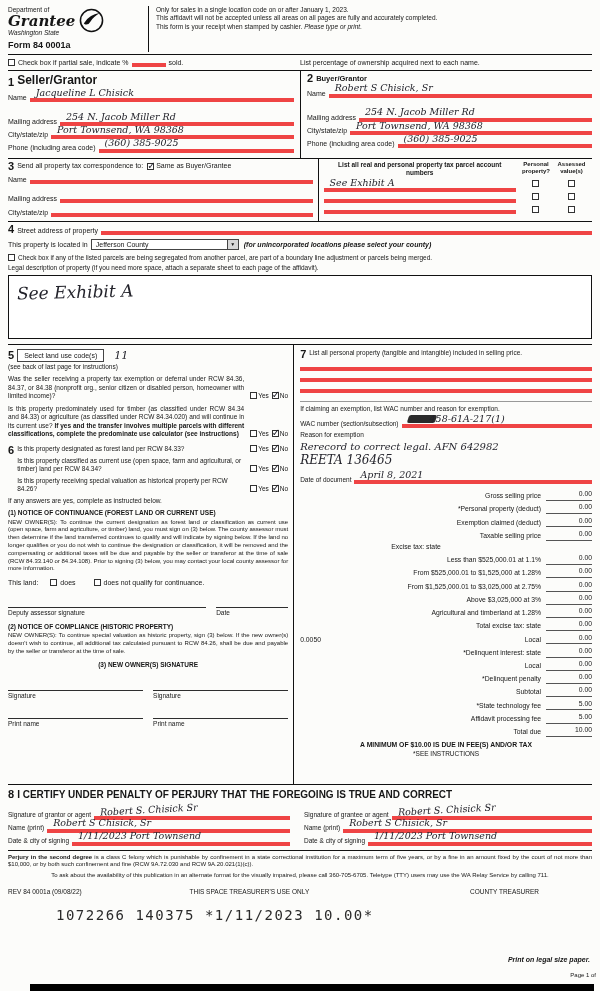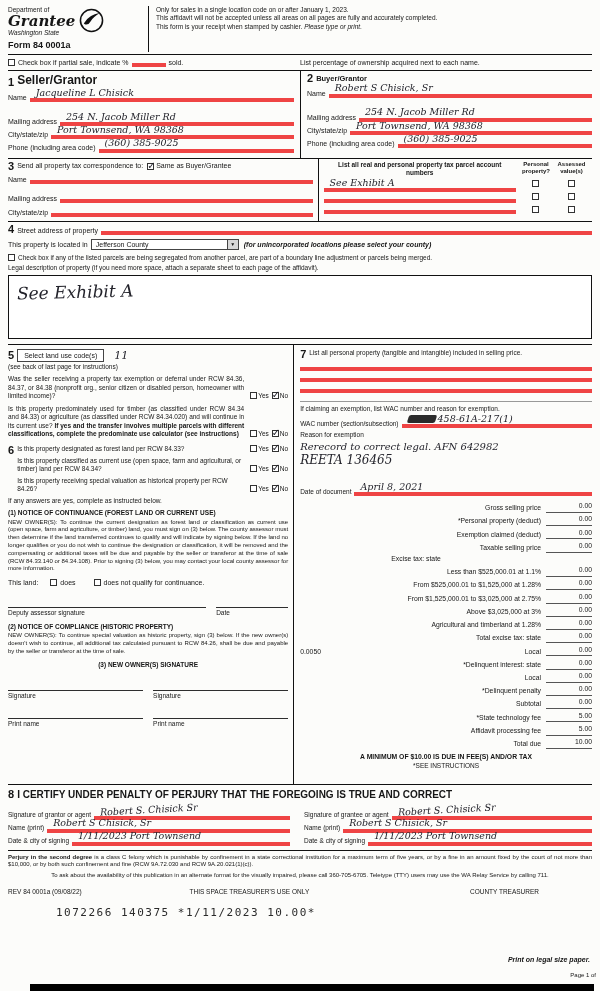--- a/index.html
+++ b/index.html
@@ -289,27 +289,27 @@
           <div class="s65">List all personal property (tangible and intangible) included in selling price.</div>
         </div>
       <div class="fill" style="min-height:11px"></div>
       <div class="fill" style="min-height:11px"></div>
       <div class="fill" style="min-height:11px"></div>
       <div class="s65" style="border-top:1px solid #999;margin-top:8px;padding-top:3px">If claiming an exemption, list WAC number and reason for exemption.</div>
       <div class="field" style="margin-top:3px">
         <span class="t s65">WAC number (section/subsection)</span>
         <span class="fill" style="min-height:12px">
           <span class="scribble" style="position:absolute;left:0;bottom:1px"></span>
-          <span class="hw" style="left:36px">458-61A-217(1)</span>
+          <span class="hw" style="left:28px">458-61A-217(1)</span>
         </span>
       </div>
       <div class="s65" style="margin-top:3px">Reason for exemption</div>
       <div class="hw" style="font-size:10px">Rerecord to correct legal. AFN 642982</div>
       <div class="hw" style="font-size:12px">REETA 136465</div>
-      <div class="field" style="margin-top:16px">
+      <div class="field" style="margin-top:4px">
           <span class="t s65">Date of document</span>
           <span class="fill" style="min-height:12px">
             <span class="hw">April 8, 2021</span>
           </span>
         </div>
 
       <div style="margin-top:6px">
         <div class="fee-row">
             <span class="fee-label">Gross selling price</span>
             <span class="fee-val">0.00</span>
@@ -445,18 +445,18 @@
     <span class="b">Perjury in the second degree</span><span> is a class C felony which is punishable by confinement in a state correctional institution for a maximum term of five years, or by a fine in an amount fixed by the court of not more than $10,000, or by both such confinement and fine (RCW 9A.72.030 and RCW 9A.20.021(1)(c)).</span>
   </div>
   <div class="s6" style="text-align:center;padding:2px 30px">To ask about the availability of this publication in an alternate format for the visually impaired, please call 360-705-6705. Teletype (TTY) users may use the WA Relay Service by calling 711.</div>
 
   <div class="flex" style="margin-top:6px;font-size:6.5px">
     <span>REV 84 0001a  (09/08/22)</span>
     <span style="flex:1;text-align:center">THIS SPACE TREASURER'S USE ONLY</span>
     <span style="width:175px;text-align:center">COUNTY TREASURER</span>
   </div>
 
-  <div style="font-family:'DejaVu Sans Mono',monospace;font-size:11px;letter-spacing:1.5px;color:#2a2a2a;margin:9px 0 0 48px">1072266 140375 *1/11/2023 10.00*</div>
+  <div style="font-family:'DejaVu Sans Mono',monospace;font-size:14px;letter-spacing:1.5px;color:#2a2a2a;margin:9px 0 0 48px">1072266 140375 *1/11/2023 10.00*</div>
 
   <div class="b i" style="position:absolute;right:10px;bottom:27px;font-size:7px">Print on legal size paper.</div>
   <div style="position:absolute;right:4px;bottom:11px;font-size:6px">Page 1 of</div>
   <div style="position:absolute;left:30px;right:6px;bottom:0;height:7px;background:#000"></div>
 </div>
 
 </body></html>

